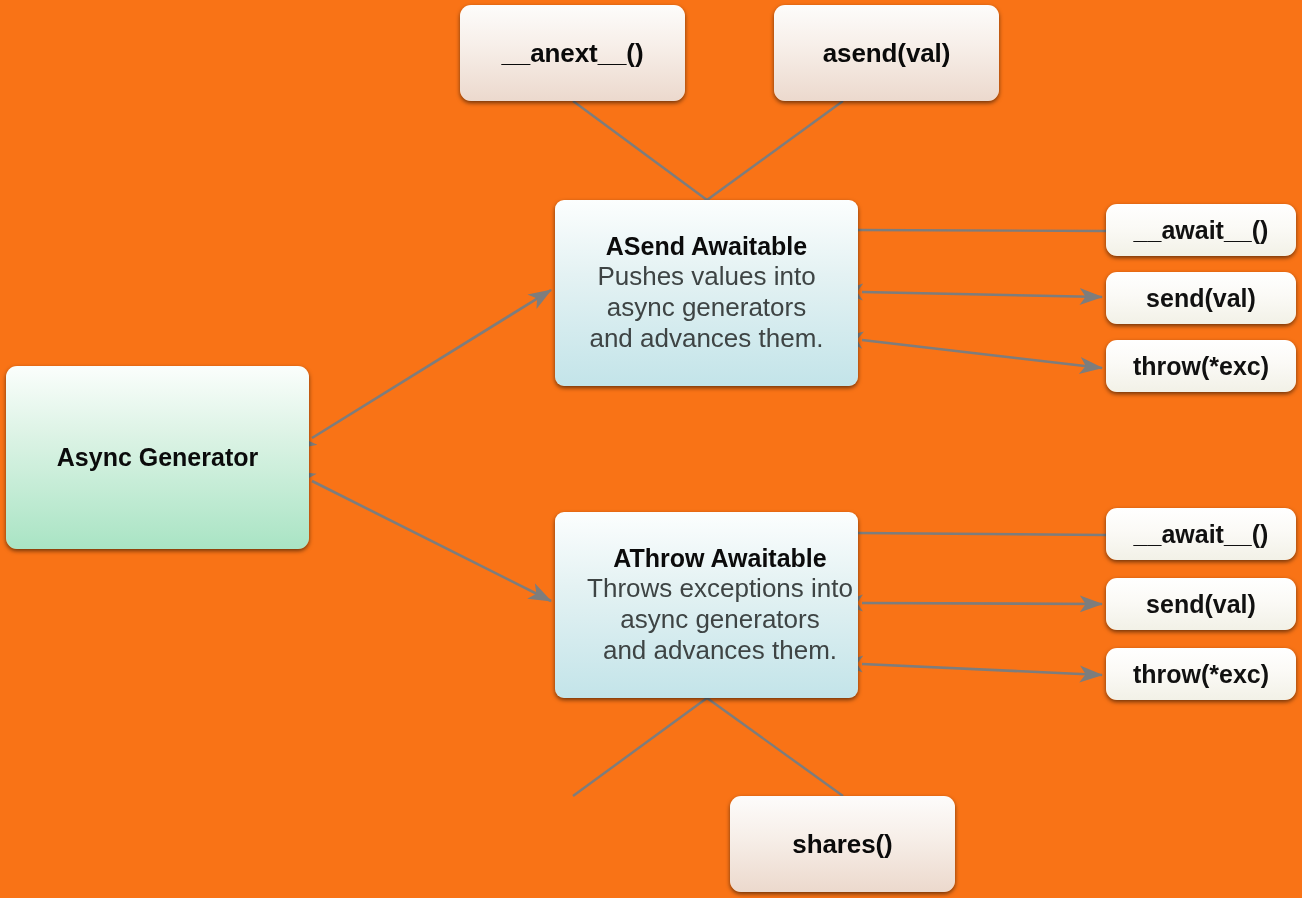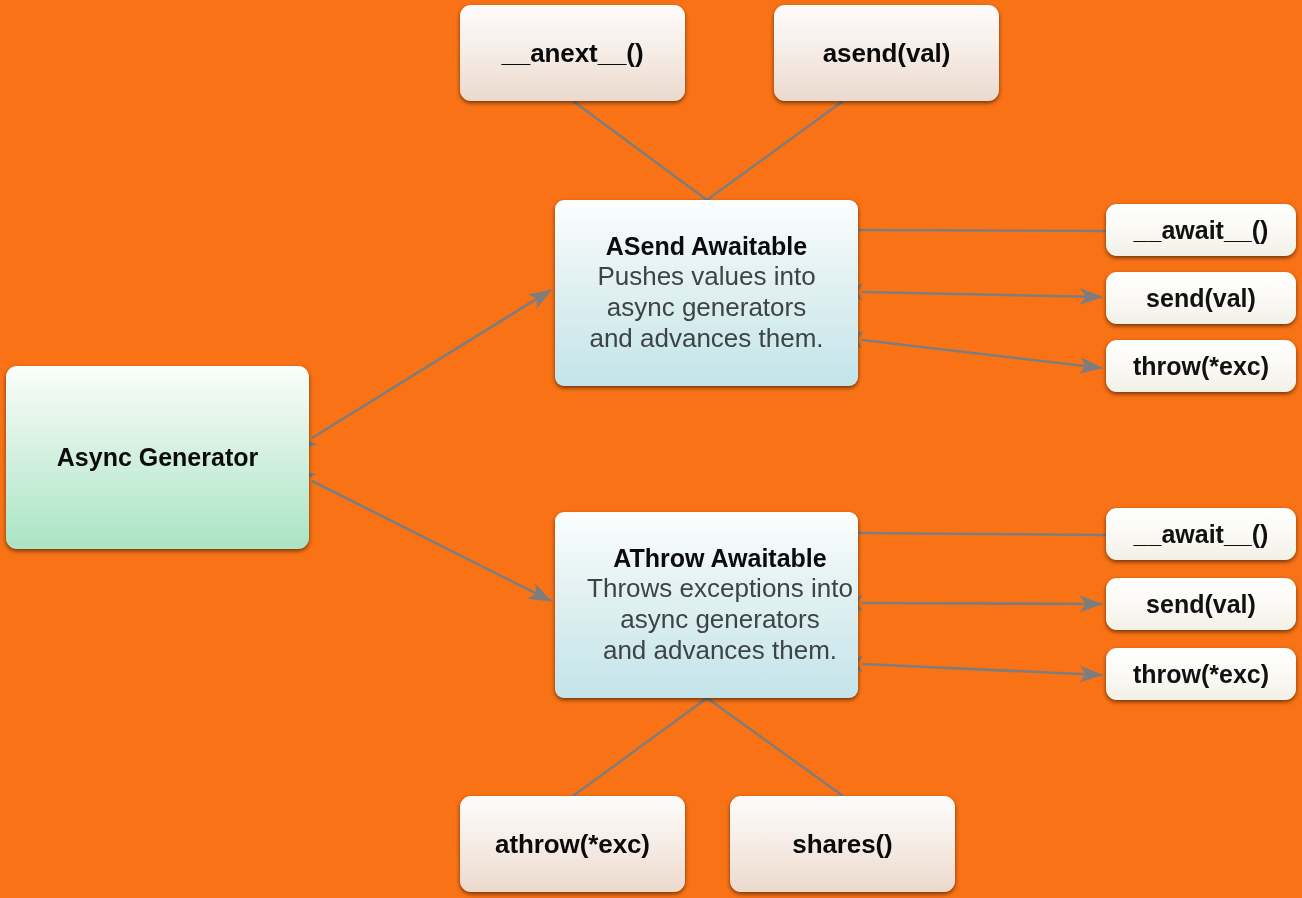--- a/index.html
+++ b/index.html
@@ -112,23 +112,20 @@
   </svg>
 
   <div class="node node-peach" style="left:460px; top:5px; width:225px; height:96px;">
     <div class="node-title">__anext__()</div>
   </div>
 
   <div class="node node-peach" style="left:774px; top:5px; width:225px; height:96px;">
     <div class="node-title">asend(val)</div>
   </div>
 
-  <div class="node node-peach" style="left:460px; top:796px; width:225px; height:96px;">
-    <div class="node-title">athrow(*exc)</div>
-  </div>
 
   <div class="node node-peach" style="left:730px; top:796px; width:225px; height:96px;">
     <div class="node-title">shares()</div>
   </div>
 
   <div class="node node-mint" style="left:6px; top:366px; width:303px; height:183px;">
     <div class="node-title">Async Generator</div>
   </div>
 
   <div class="node node-aqua" style="left:555px; top:200px; width:303px; height:186px;">

